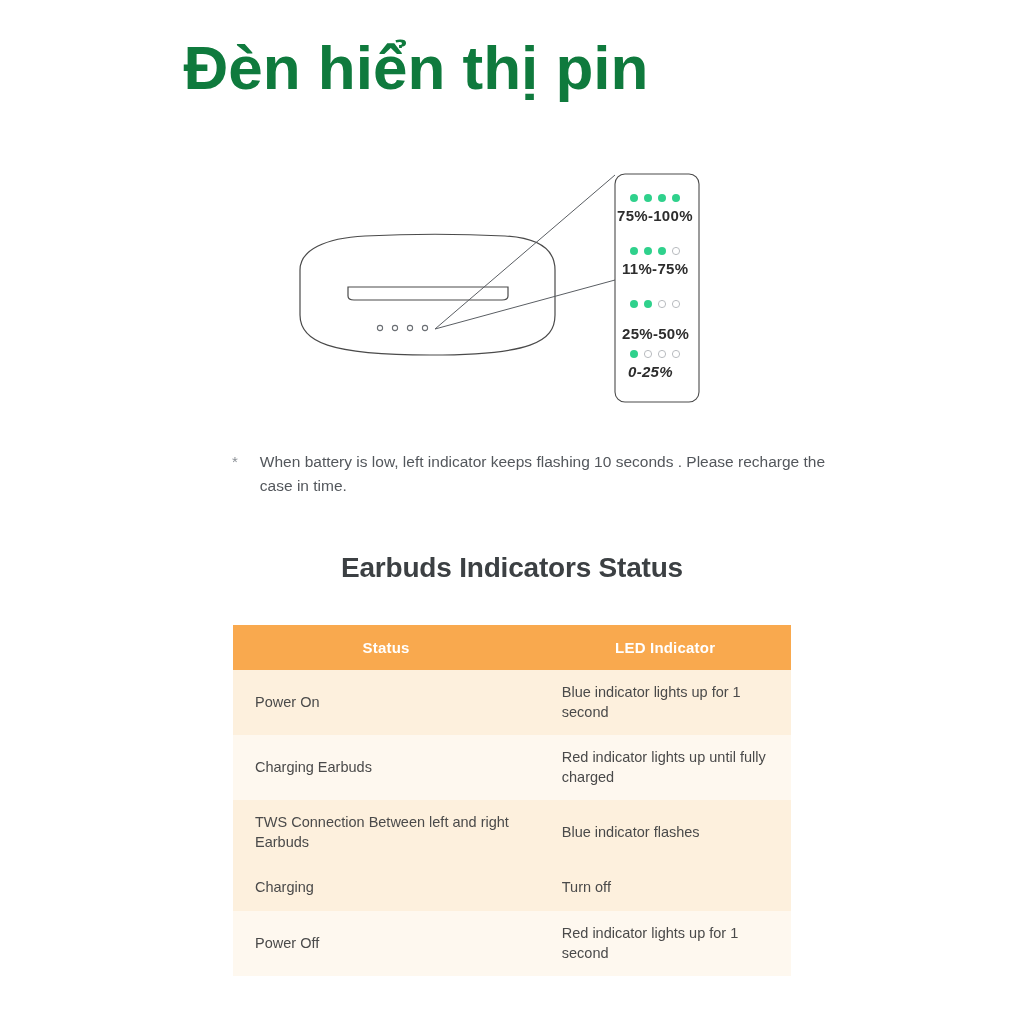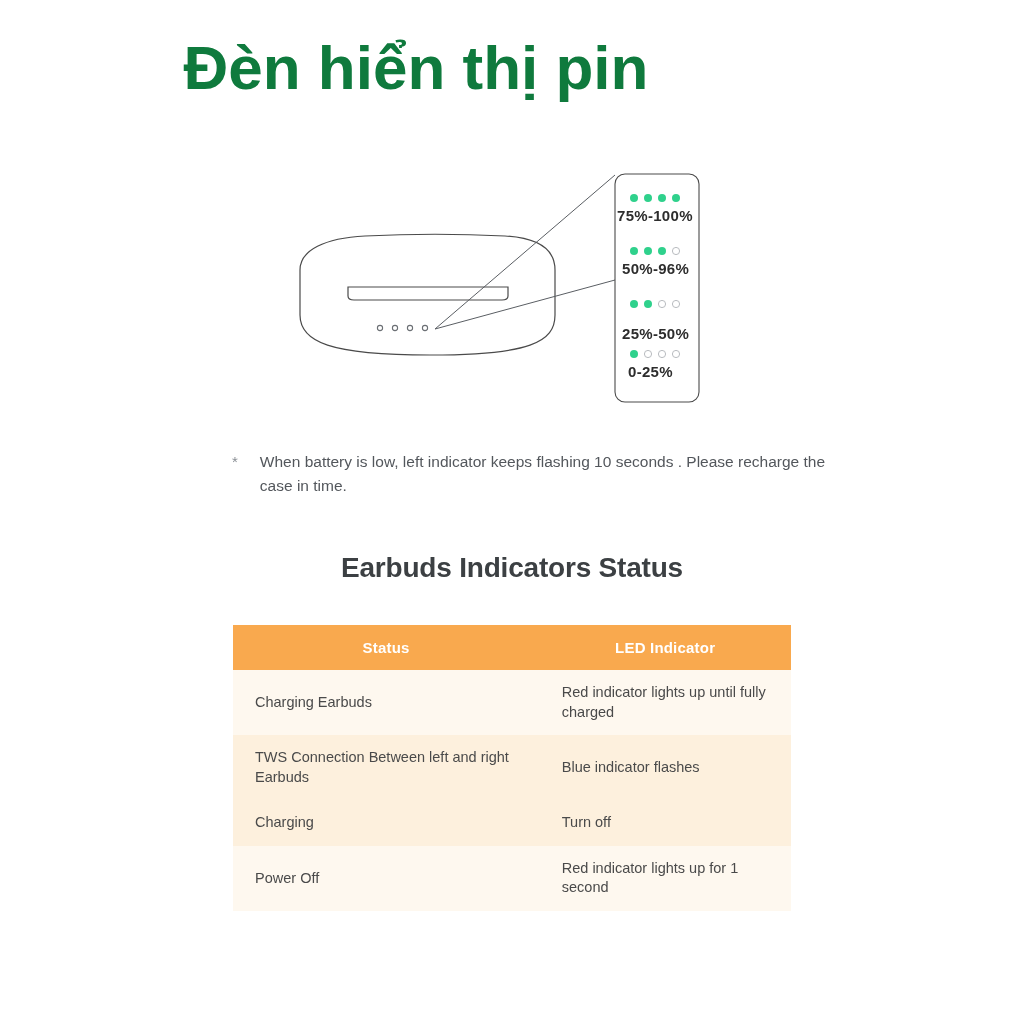--- a/index.html
+++ b/index.html
@@ -163,41 +163,45 @@
       <g>
         <circle cx="404" cy="204" r="4" fill="#2fd18c"></circle>
         <circle cx="418" cy="204" r="3.6" fill="#ffffff" stroke="#b9bcc0" stroke-width="1"></circle>
         <circle cx="432" cy="204" r="3.6" fill="#ffffff" stroke="#b9bcc0" stroke-width="1"></circle>
         <circle cx="446" cy="204" r="3.6" fill="#ffffff" stroke="#b9bcc0" stroke-width="1"></circle>
       </g>
     </g>
   </svg>
 
   <div class="legend-label" style="left:387px; top:57px;">75%-100%</div>
-  <div class="legend-label" style="left:392px; top:110px;">50%-96%</div>
+  <div class="legend-label" style="left:392px; top:110px;">11%-75%</div>
   <div class="legend-label" style="left:392px; top:163px;margin-top:12px;">25%-50%</div>
-  <div class="legend-label" style="left:398px; top:213px;">0-25%</div>
+  <div class="legend-label" style="left:398px; top:213px;font-style:italic;">0-25%</div>
 </div>
 
 <div class="note">
   <span class="note-star">*</span>
   <span>When battery is low, left indicator keeps flashing 10 seconds . Please recharge the case in time.</span>
 </div>
 
 <div class="section-heading">Earbuds Indicators Status</div>
 
 <div class="table-wrap">
   <table class="status-table">
     <thead>
       <tr>
         <th class="col-status">Status</th>
         <th>LED Indicator</th>
       </tr>
     </thead>
     <tbody>
+      <tr class="row-odd">
+        <td class="cell-status">Power On</td>
+        <td>Blue indicator lights up for 1 second</td>
+      </tr>
       <tr class="row-even">
         <td class="cell-status">Charging Earbuds</td>
         <td>Red indicator lights up until fully charged</td>
       </tr>
       <tr class="row-odd">
         <td class="cell-status">TWS Connection Between left and right Earbuds</td>
         <td>Blue indicator flashes</td>
       </tr>
       <tr class="row-odd">
         <td class="cell-status">Charging</td>

